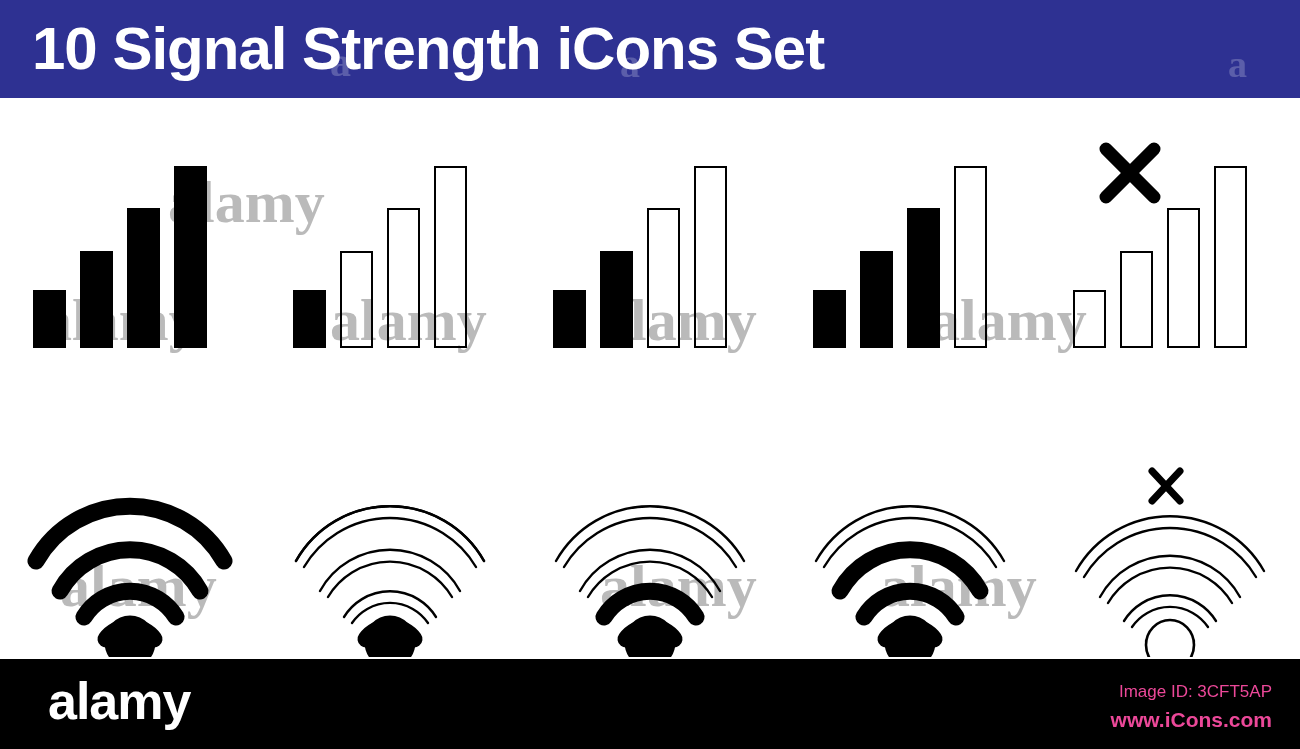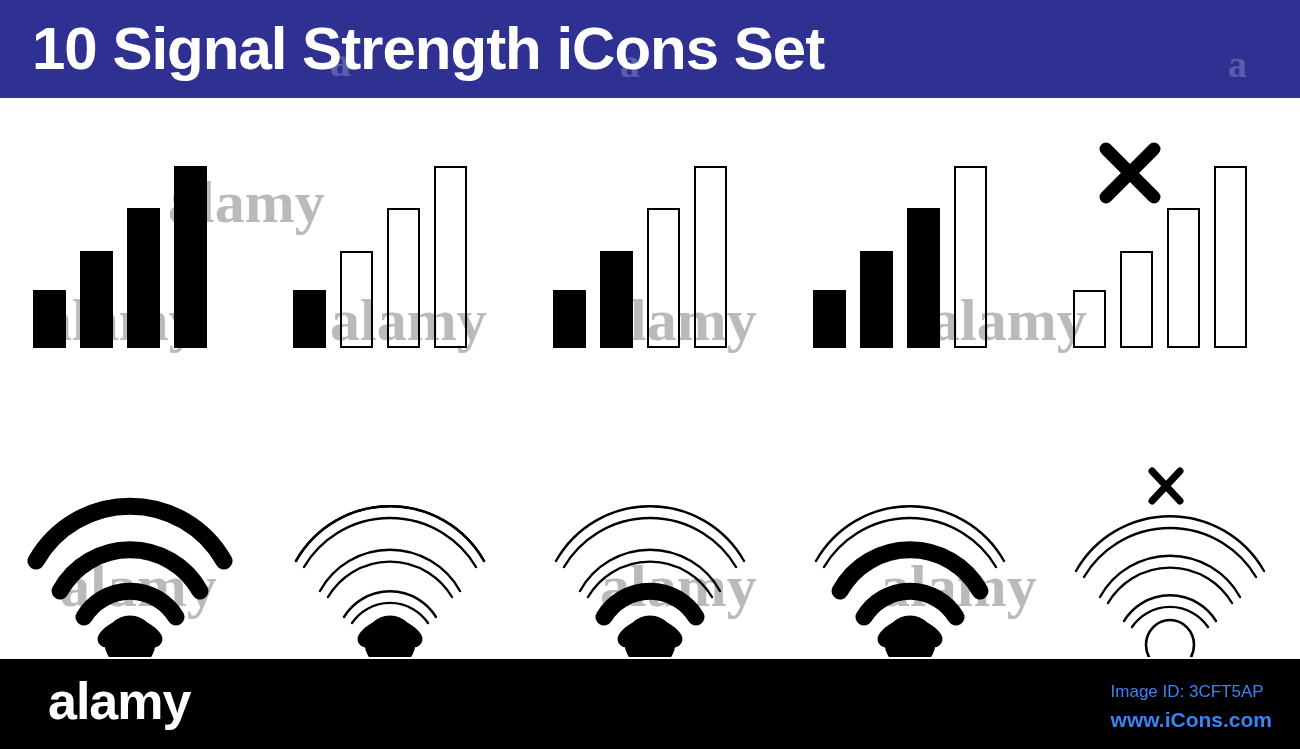--- a/index.html
+++ b/index.html
@@ -99,21 +99,21 @@
     position:absolute;left:48px;top:16px;
     color:#fff;
     font-family:"Liberation Sans", sans-serif;
     font-weight:bold;
     font-size:52px;
     letter-spacing:-1px;
     line-height:1;
   }
   .footer-right{
     position:absolute;right:28px;top:20px;
-    text-align:left;color:#3b82f6;
+    text-align:right;color:#ec4899;
   }
   .footer-id{
     font-family:"Liberation Sans", sans-serif;
     font-size:17px;font-weight:400;line-height:1.5;
   }
   .footer-url{
     font-family:"Liberation Sans", sans-serif;
     font-size:21px;font-weight:bold;line-height:1.4;
   }
 </style>

